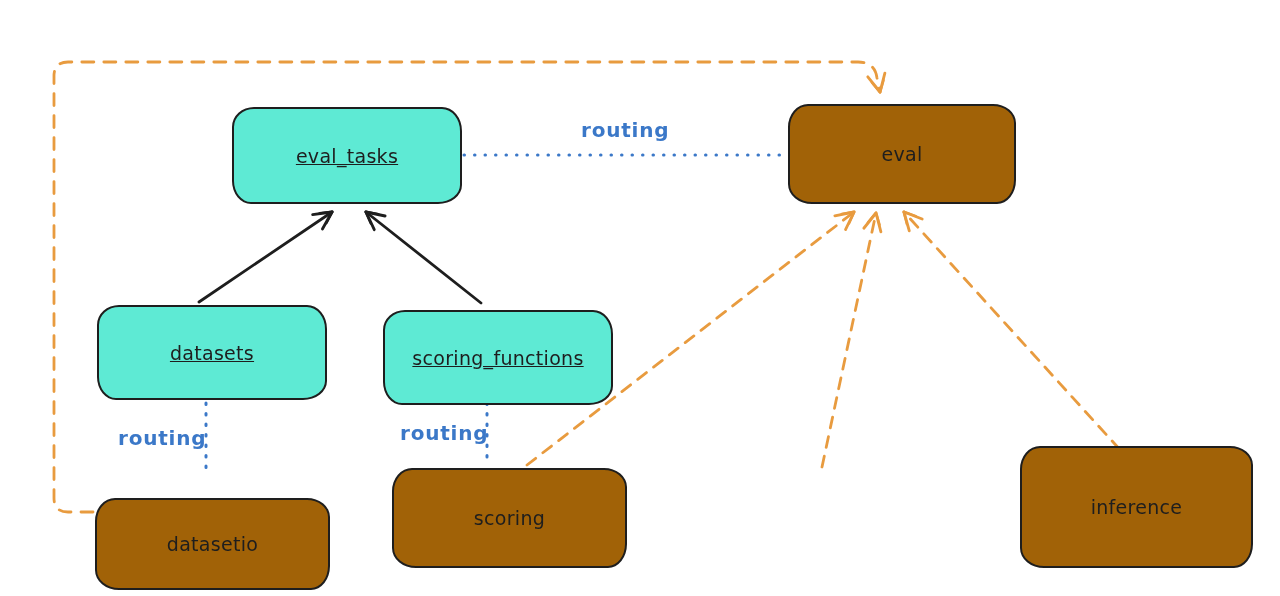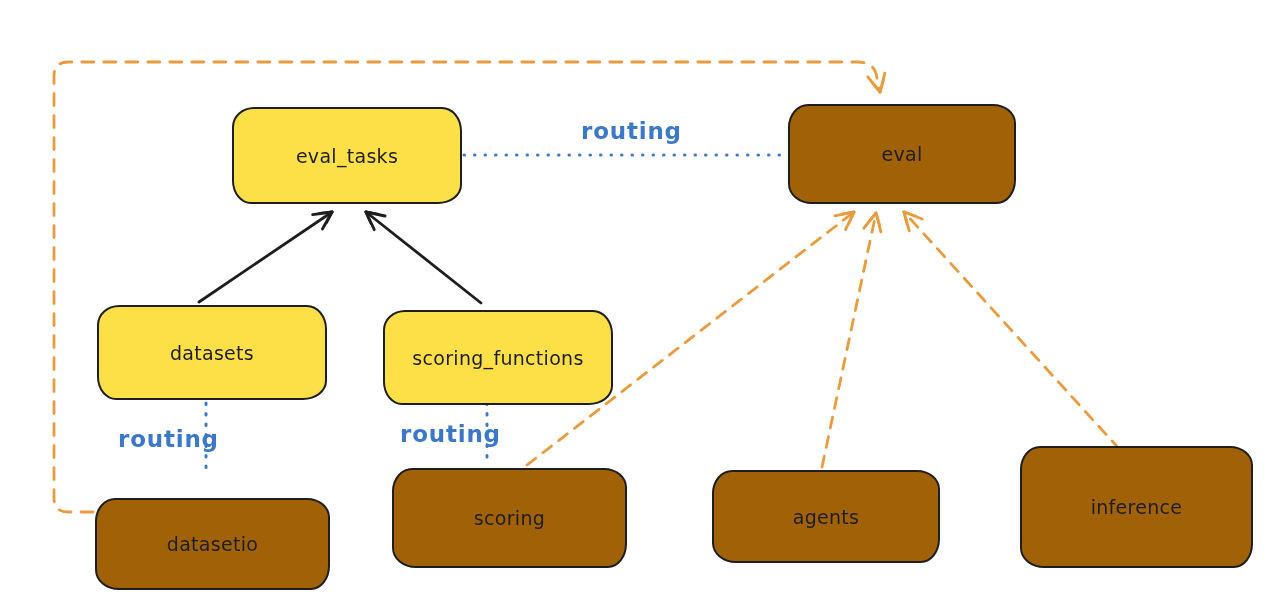--- a/index.html
+++ b/index.html
@@ -13,26 +13,26 @@
   .edges{position:absolute;left:0;top:0;width:1280px;height:596px;}
   .node{
     position:absolute;
     display:flex;align-items:center;justify-content:center;
     border:2.6px solid #1e1e1e;
     color:#1e1e1e;
     font-size:19px;
     letter-spacing:0.3px;
     box-sizing:border-box;
   }
-  .node.blue{ background:#fde047; border-radius:22px 20px 24px 19px / 20px 24px 19px 23px; }
+  .node.blue{ background:#5eead4; border-radius:22px 20px 24px 19px / 20px 24px 19px 23px;text-decoration:underline; }
   .node.green{ background:#a16207; border-radius:20px 23px 19px 24px / 23px 19px 24px 20px; }
   .edge-label{
     position:absolute;
     color:#3b78c8;
-    font-size:23px;
+    font-size:20px;
     font-weight:600;
     letter-spacing:0.8px;
   }
 </style>
 </head>
 <body>
 
 <div class="canvas">
 
   <svg class="edges" viewBox="0 0 1280 596" xmlns="http://www.w3.org/2000/svg">
@@ -78,23 +78,20 @@
   </div>
 
   <div class="node green" style="left:95px;top:498px;width:235px;height:92px">
     <span>datasetio</span>
   </div>
 
   <div class="node green" style="left:392px;top:468px;width:235px;height:100px">
     <span>scoring</span>
   </div>
 
-  <div class="node green" style="left:712px;top:470px;width:228px;height:93px">
-    <span>agents</span>
-  </div>
 
   <div class="node green" style="left:1020px;top:446px;width:233px;height:122px">
     <span>inference</span>
   </div>
 
   <span class="edge-label" style="left:581px;top:118px">routing</span>
   <span class="edge-label" style="left:118px;top:426px">routing</span>
   <span class="edge-label" style="left:400px;top:421px">routing</span>
 
 </div>

